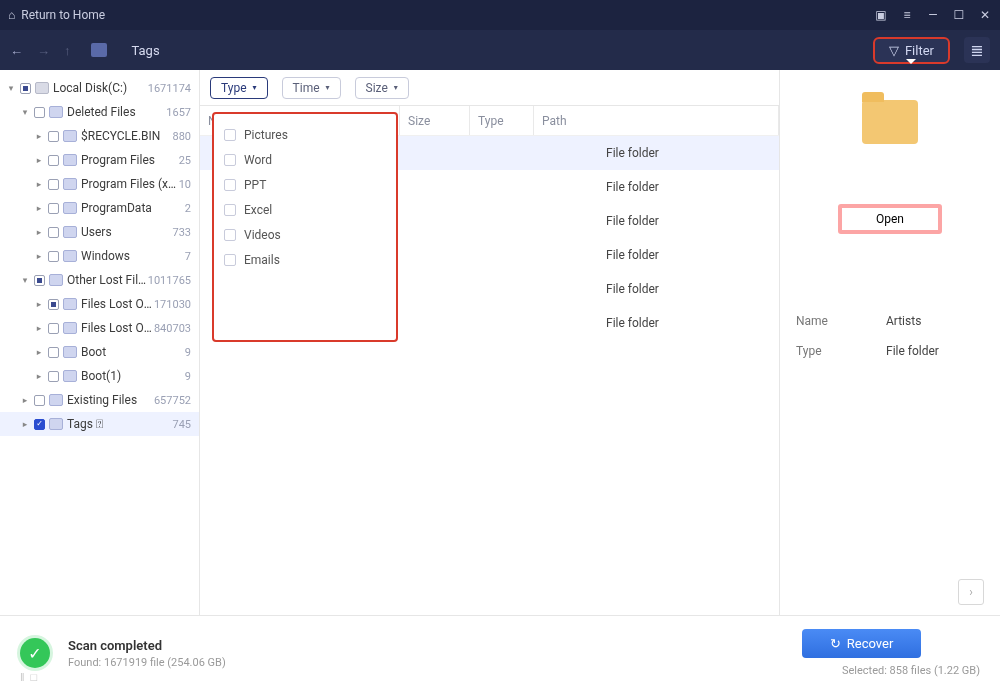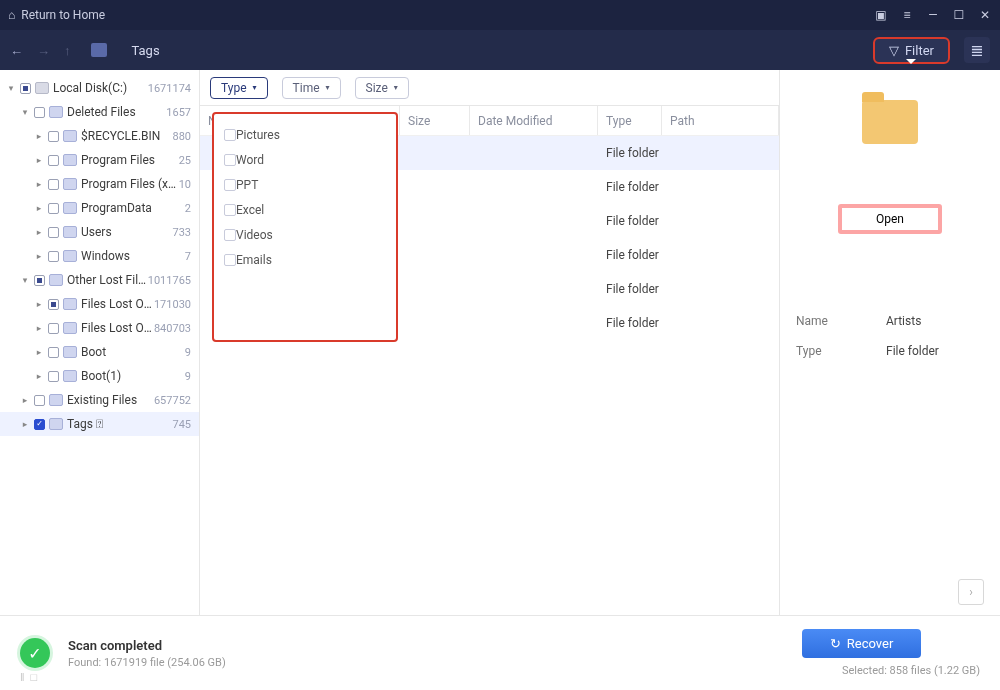--- a/index.html
+++ b/index.html
@@ -48,21 +48,21 @@
 .col-path { flex: 1; border-right: 0; }
 .rows { flex: 1; position: relative; }
 .row { height: 34px; display: flex; align-items: center; font-size: 12px; color: #444; }
 .row.sel { background: #eef2ff; }
 .row .c-name { width: 200px; }
 .row .c-size { width: 70px; }
 .row .c-date { width: 128px; }
 .row .c-type { width: 64px; padding-left: 8px; }
 .row .c-path { flex: 1; }
 .type-popup { position: absolute; left: 212px; top: 112px; width: 186px; height: 230px; background: #fff; border: 2px solid #d93a2b; border-radius: 4px; padding: 8px 10px; z-index: 5; }
-.type-popup .opt { display: flex; align-items: center; height: 25px; font-size: 12px; color: #555; }
+.type-popup .opt { display: flex; align-items: center; gap: 8px; height: 25px; font-size: 12px; color: #555; }
 .type-popup .opt .cb { width: 12px; height: 12px; border: 1px solid #c8cbdb; border-radius: 2px; }
 .details { width: 220px; display: flex; flex-direction: column; align-items: center; padding: 30px 16px 10px; font-size: 12px; color: #444; }
 .details .foldericon { width: 56px; height: 44px; background: #f3c772; border-radius: 4px; position: relative; margin-bottom: 60px; }
 .details .foldericon::before { content: ""; position: absolute; top: -8px; left: 0; width: 22px; height: 10px; background: #f0bd5e; border-radius: 3px 3px 0 0; }
 .details .openbtn { border: 4px solid #fca5a5; color: #000000; padding: 4px 34px; border-radius: 3px; background: #fff; font-size: 12px; }
 .details .meta { width: 100%; margin-top: 80px; }
 .details .meta .mrow { display: flex; margin-bottom: 16px; }
 .details .meta .mlabel { width: 90px; color: #777; }
 .details .pager { margin-top: auto; align-self: flex-end; width: 26px; height: 26px; border: 1px solid #d8d8d8; border-radius: 3px; display: flex; align-items: center; justify-content: center; color: #aaa; }
 .statusbar { height: 75px; border-top: 1px solid #e6e6e6; display: flex; align-items: center; padding: 0 20px; }
@@ -248,21 +248,20 @@
           <span class="caret">▾</span>
       </div>
       <div class="fchip">
         <span>Size</span>
           <span class="caret">▾</span>
       </div>
     </div>
     <div class="cols">
       <div class="col-name">Name</div>
       <div class="col-size">Size</div>
-      <div class="col-date">Date Modified</div>
       <div class="col-type">Type</div>
       <div class="col-path">Path</div>
     </div>
     <div class="rows" id="rows">
         <div class="row sel">
           <div class="c-name"></div>
           <div class="c-size"></div>
           <div class="c-date"></div>
           <div class="c-type">File folder</div>
           <div class="c-path"></div>

